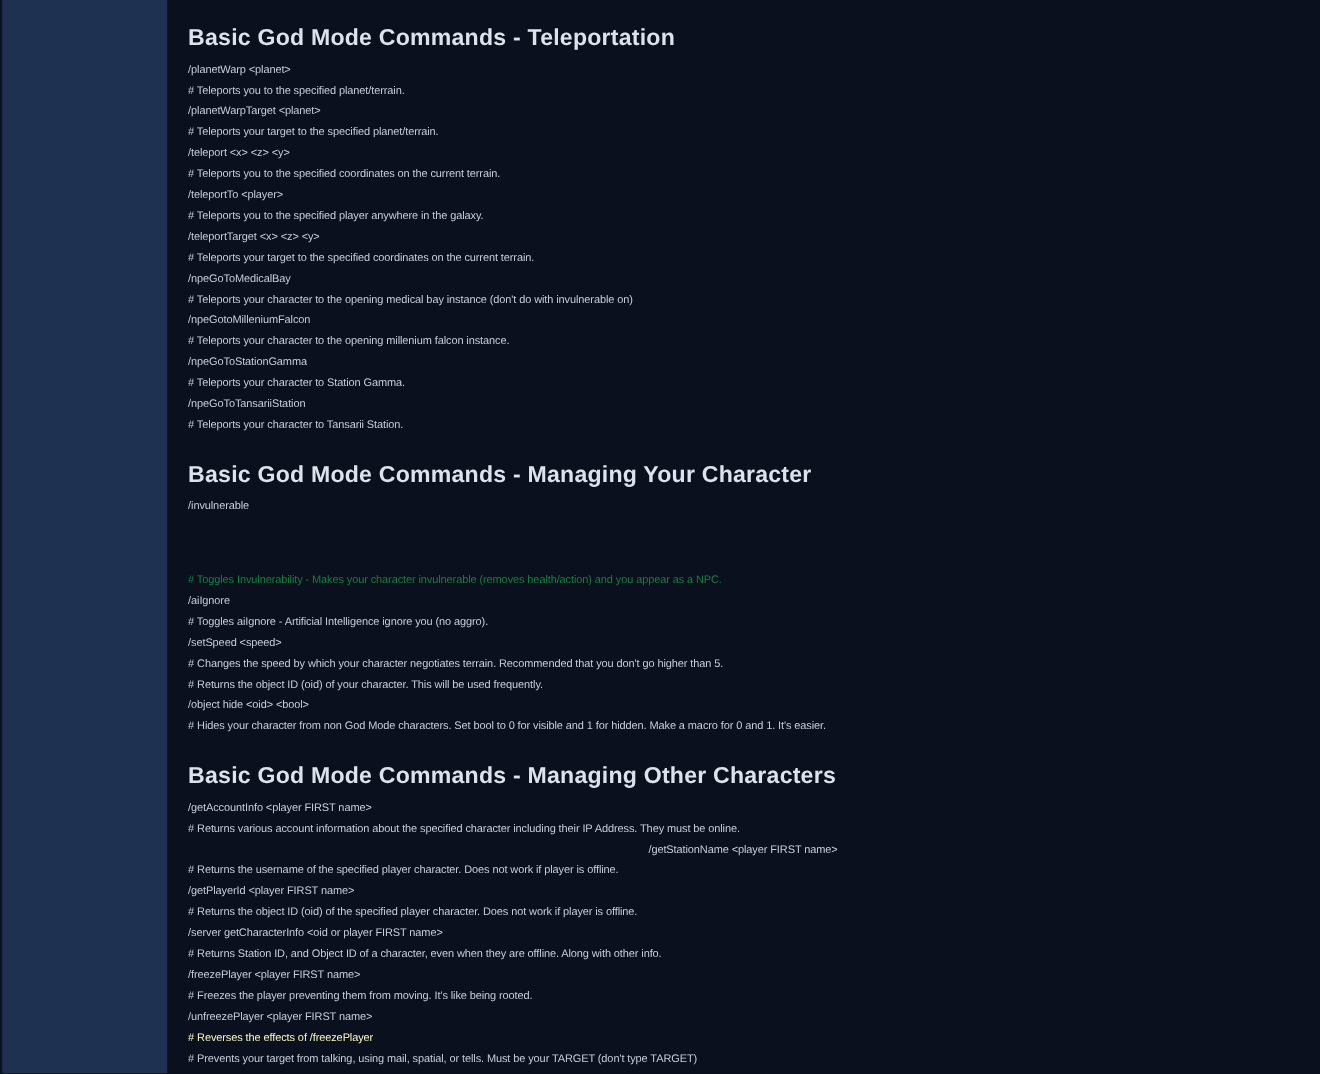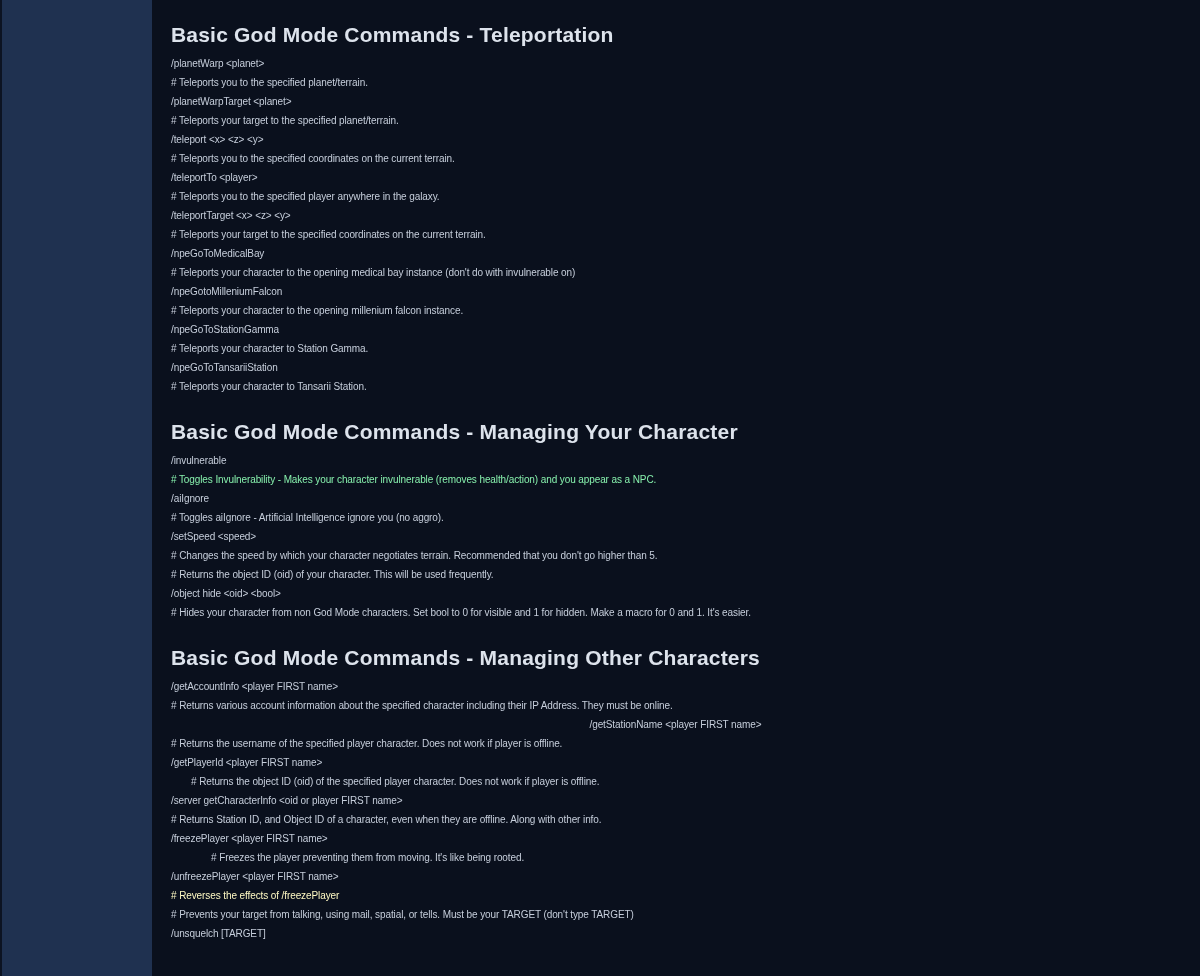--- a/index.html
+++ b/index.html
@@ -73,39 +73,39 @@
       <div class="line" style="color: rgb(198, 206, 219);">/npeGotoMilleniumFalcon</div>
       <div class="line" style="color: rgb(198, 206, 219);"># Teleports your character to the opening millenium falcon instance.</div>
       <div class="line" style="color: rgb(198, 206, 219);">/npeGoToStationGamma</div>
       <div class="line" style="color: rgb(198, 206, 219);"># Teleports your character to Station Gamma.</div>
       <div class="line" style="color: rgb(198, 206, 219);">/npeGoToTansariiStation</div>
       <div class="line" style="color: rgb(198, 206, 219);"># Teleports your character to Tansarii Station.</div>
     </section>
     <section class="cmd-section">
       <h2 class="section-title" style="color: rgb(221, 227, 236);">Basic God Mode Commands - Managing Your Character</h2>
       <div class="line" style="color: rgb(198, 206, 219);">/invulnerable</div>
-      <div class="line" style="color: #86efac;"># Toggles Invulnerability - Makes your character invulnerable (removes health/action) and you appear as a NPC.</div>
+      <div class="line" style="color: #15803d; margin-top: 48px;"># Toggles Invulnerability - Makes your character invulnerable (removes health/action) and you appear as a NPC.</div>
       <div class="line" style="color: rgb(198, 206, 219);">/aiIgnore</div>
       <div class="line" style="color: rgb(198, 206, 219);"># Toggles aiIgnore - Artificial Intelligence ignore you (no aggro).</div>
       <div class="line" style="color: rgb(198, 206, 219);">/setSpeed &lt;speed&gt;</div>
       <div class="line" style="color: rgb(198, 206, 219);"># Changes the speed by which your character negotiates terrain. Recommended that you don't go higher than 5.</div>
       <div class="line" style="color: rgb(198, 206, 219);"># Returns the object ID (oid) of your character. This will be used frequently.</div>
       <div class="line" style="color: rgb(198, 206, 219);">/object hide &lt;oid&gt; &lt;bool&gt;</div>
       <div class="line" style="color: rgb(198, 206, 219);"># Hides your character from non God Mode characters. Set bool to 0 for visible and 1 for hidden. Make a macro for 0 and 1. It's easier.</div>
     </section>
     <section class="cmd-section">
       <h2 class="section-title" style="color: rgb(221, 227, 236);">Basic God Mode Commands - Managing Other Characters</h2>
       <div class="line" style="color: rgb(198, 206, 219);">/getAccountInfo &lt;player FIRST name&gt;</div>
       <div class="line" style="color: rgb(198, 206, 219);"># Returns various account information about the specified character including their IP Address. They must be online.</div>
       <div class="line" style="color: rgb(198, 206, 219); text-align: center;">/getStationName &lt;player FIRST name&gt;</div>
       <div class="line" style="color: rgb(198, 206, 219);"># Returns the username of the specified player character. Does not work if player is offline.</div>
       <div class="line" style="color: rgb(198, 206, 219);">/getPlayerId &lt;player FIRST name&gt;</div>
-      <div class="line" style="color: rgb(198, 206, 219); margin-left: 20px;"># Returns the object ID (oid) of the specified player character. Does not work if player is offline.</div>
+      <div class="line" style="color: rgb(198, 206, 219);"># Returns the object ID (oid) of the specified player character. Does not work if player is offline.</div>
       <div class="line" style="color: rgb(198, 206, 219);">/server getCharacterInfo &lt;oid or player FIRST name&gt;</div>
       <div class="line" style="color: rgb(198, 206, 219);"># Returns Station ID, and Object ID of a character, even when they are offline. Along with other info.</div>
       <div class="line" style="color: rgb(198, 206, 219);">/freezePlayer &lt;player FIRST name&gt;</div>
-      <div class="line" style="color: rgb(198, 206, 219); margin-left: 40px;"># Freezes the player preventing them from moving. It's like being rooted.</div>
+      <div class="line" style="color: rgb(198, 206, 219);"># Freezes the player preventing them from moving. It's like being rooted.</div>
       <div class="line" style="color: rgb(198, 206, 219);">/unfreezePlayer &lt;player FIRST name&gt;</div>
       <div class="line" style="color: #fef9c3;"># Reverses the effects of /freezePlayer</div>
       <div class="line" style="color: rgb(198, 206, 219);"># Prevents your target from talking, using mail, spatial, or tells. Must be your TARGET (don't type TARGET)</div>
       <div class="line" style="color: rgb(198, 206, 219);">/unsquelch [TARGET]</div>
     </section>
   </main>
 
 </body></html>

